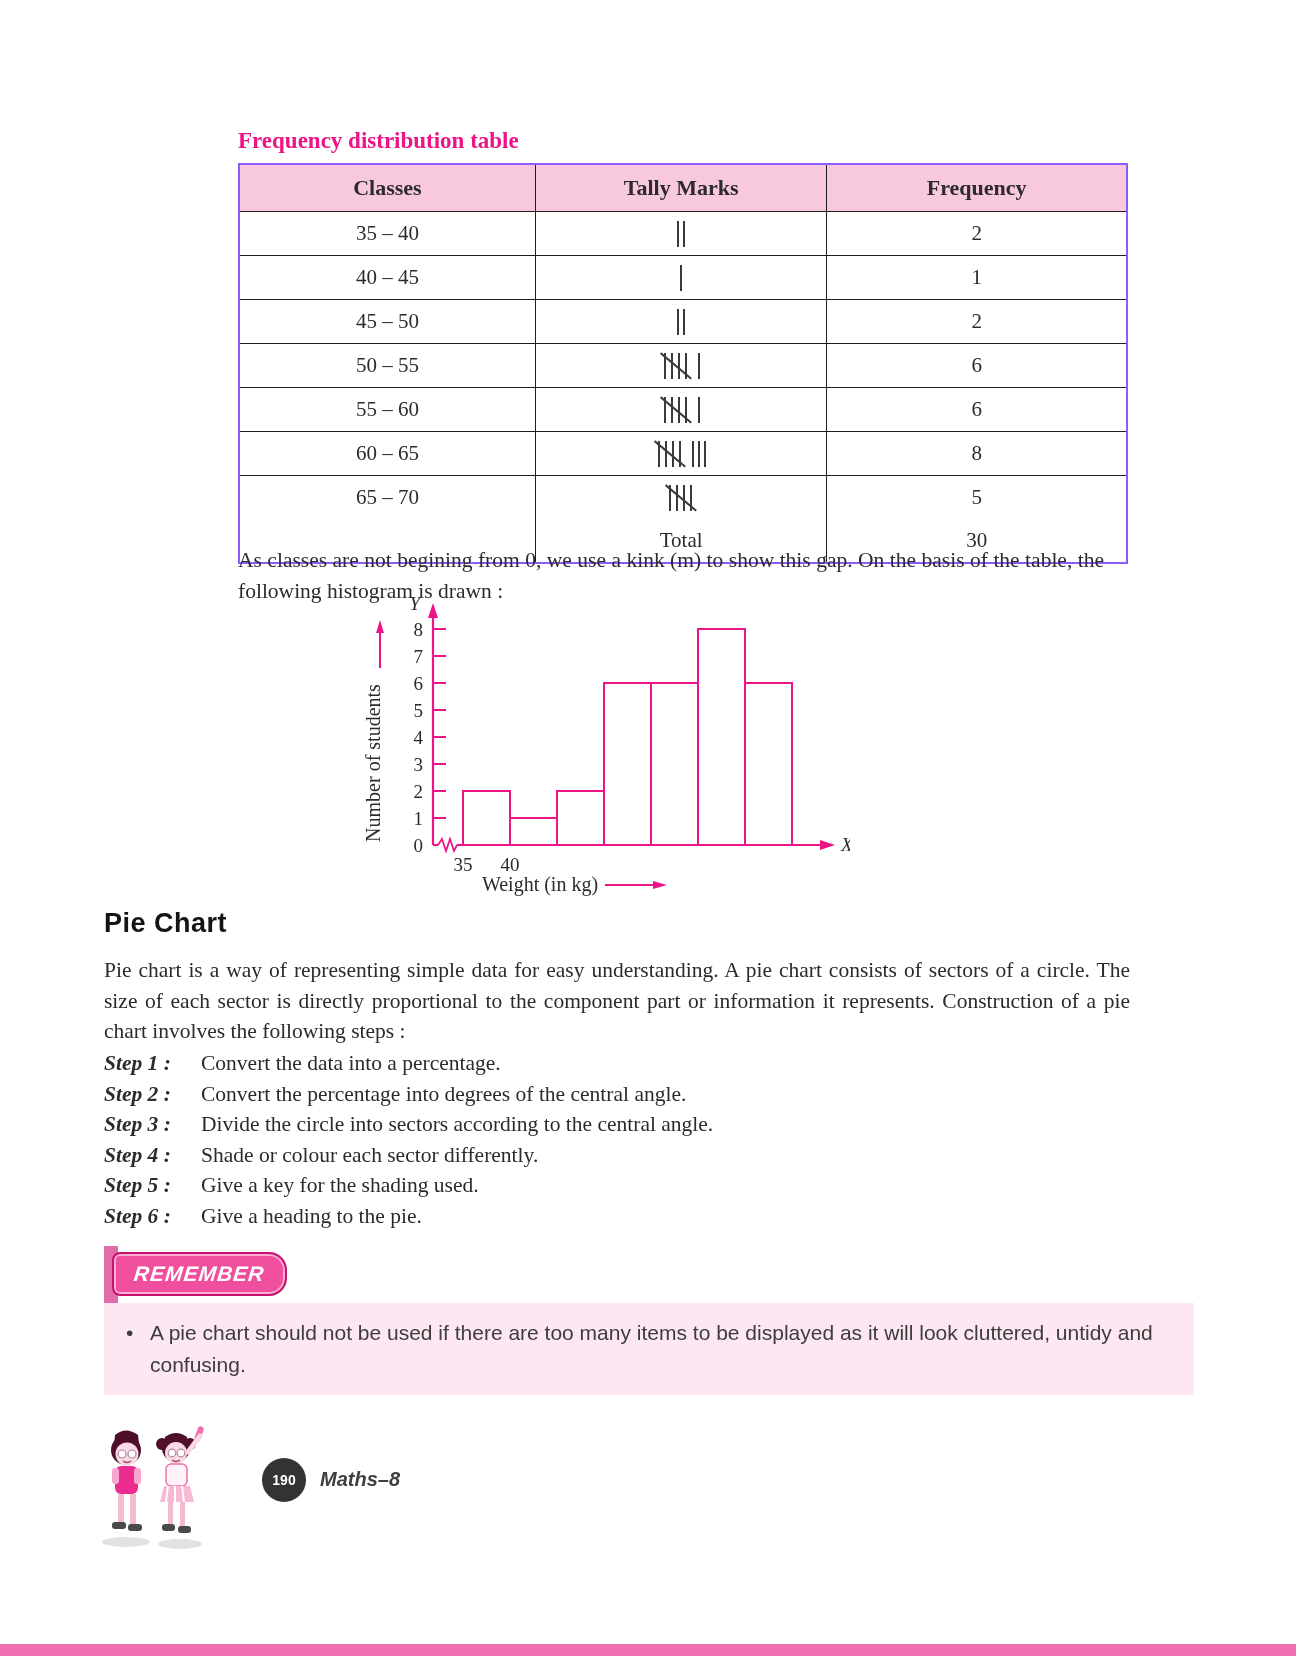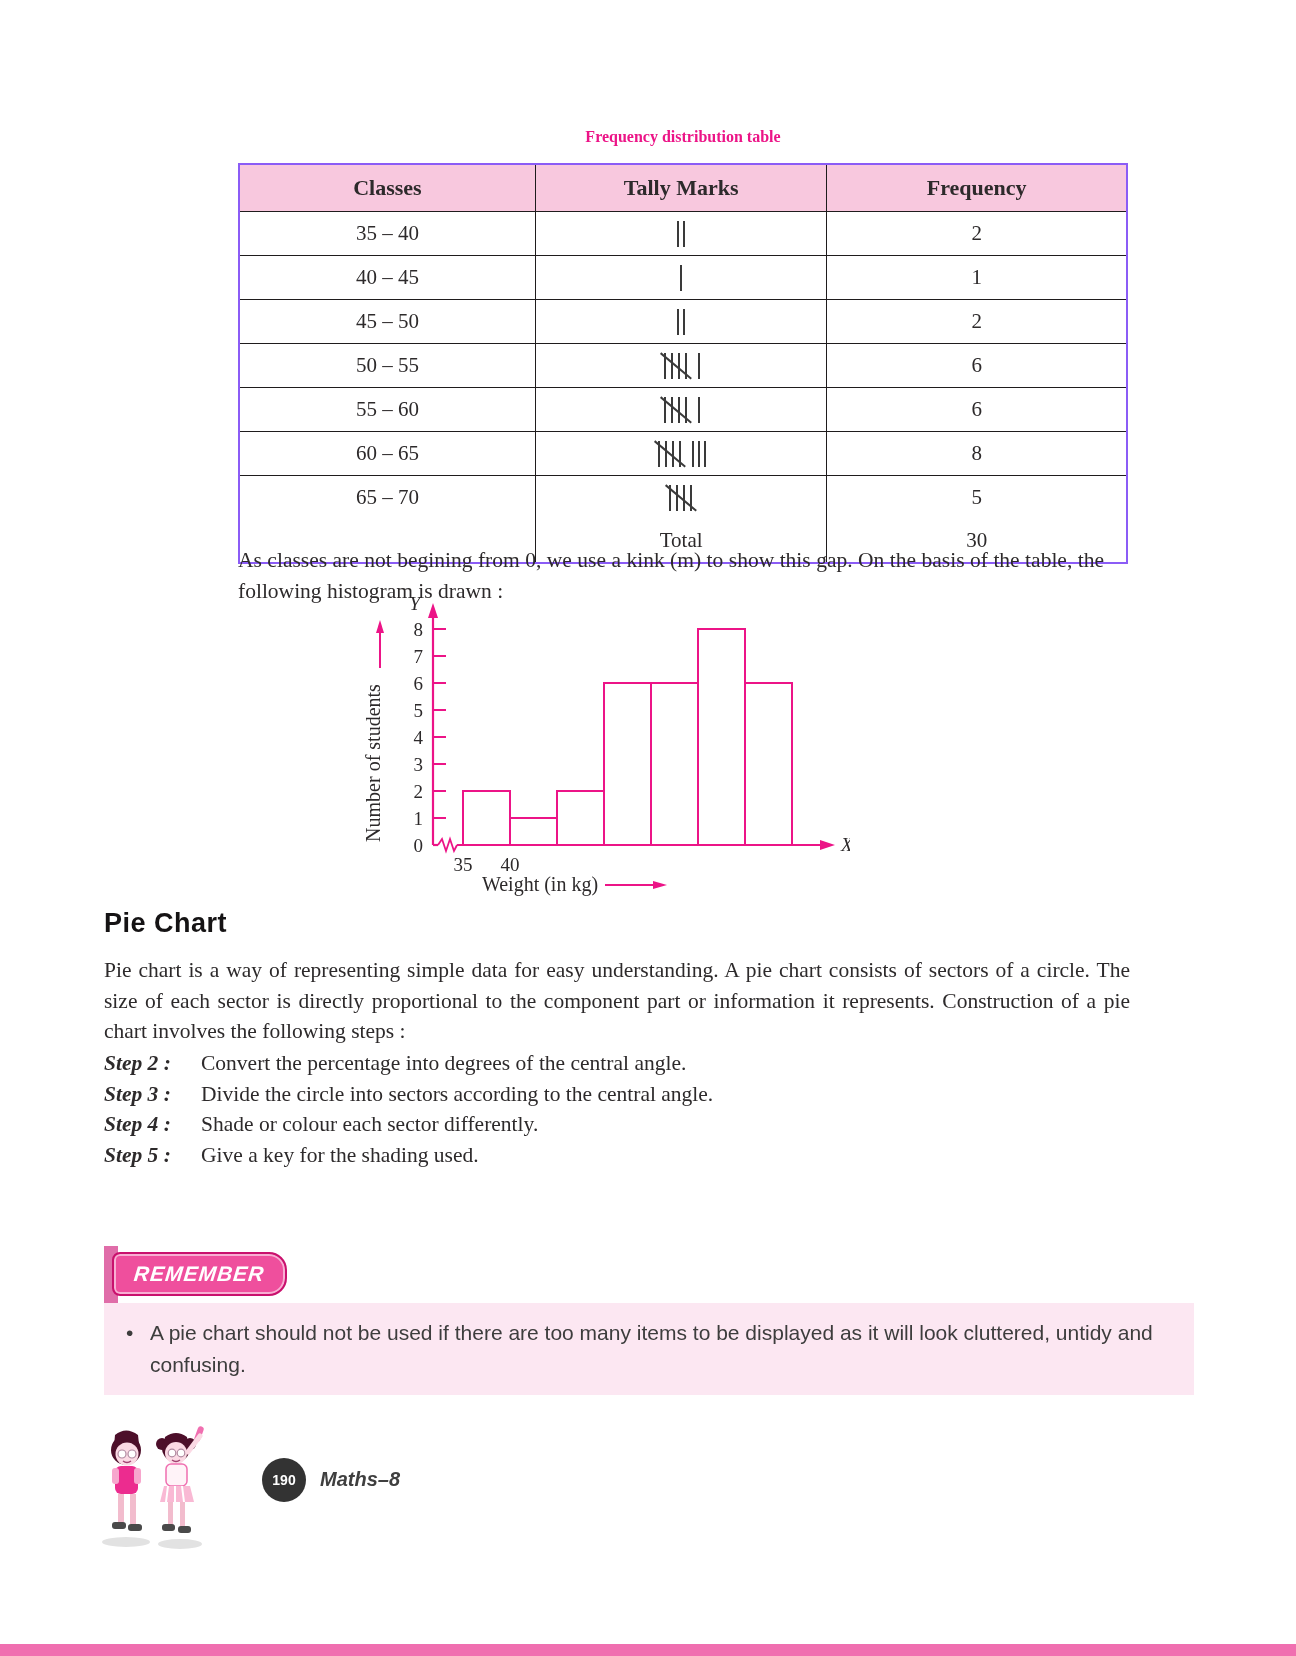--- a/index.html
+++ b/index.html
@@ -1,21 +1,21 @@
 <!DOCTYPE html>
 <html><head>
 <meta charset="utf-8">
 <style>
   html,body{margin:0;padding:0;background:#ffffff;}
   .page{position:relative;width:1296px;height:1656px;background:#ffffff;overflow:hidden;
         font-family:"Liberation Serif", serif;color:#2d2a2b;}
 
   
-  .freq-title{position:absolute;left:238px;top:128px;width:890px;text-align:center;
-        font-size:16px;font-weight:bold;color:#ec1487;}
+  .freq-title{position:absolute;left:238px;top:128px;width:890px;text-align:left;
+        font-size:23px;font-weight:bold;color:#ec1487;}
   .ftable{position:absolute;left:238px;top:163px;width:890px;border:2px solid #8b5cf6;
         box-sizing:border-box;background:#fff;}
   .trow{display:flex;border-bottom:1.5px solid #1f1c1d;}
   .trow:last-child{border-bottom:none;}
   .tcell{box-sizing:border-box;display:flex;align-items:center;justify-content:center;
         font-size:21px;height:43px;border-right:1.5px solid #1f1c1d;}
   .tcell.last{border-right:none;}
   .c1{width:33.4%;} .c2{width:32.9%;} .c3{width:33.7%;}
   .thead .tcell{background:#f8c8de;font-weight:bold;height:46px;font-size:22px;}
 
@@ -246,34 +246,42 @@
         <text x="190" y="303" text-anchor="middle" font-size="20" fill="#2d2a2b" font-family="&quot;Liberation Serif&quot;, serif">Weight (in kg)</text>
         <line x1="255" y1="297" x2="305" y2="297" stroke="#ec1487" stroke-width="2"></line>
         <polygon points="303,293 303,301 317,297" fill="#ec1487"></polygon>
       </svg>
   </div>
 
   <h2 class="pie-h">Pie Chart</h2>
   <p class="pie-p">Pie chart is a way of representing simple data for easy understanding. A pie chart consists of sectors of a circle. The size of each sector is directly proportional to the component part or information it represents. Construction of a pie chart involves the following steps :</p>
   <div class="steps" id="steps">
       <div class="step">
+        <span class="step-label">Step 1 :</span>
+        <span class="step-text">Convert the data into a percentage.</span>
+      </div>
+      <div class="step">
         <span class="step-label">Step 2 :</span>
         <span class="step-text">Convert the percentage into degrees of the central angle.</span>
       </div>
       <div class="step">
         <span class="step-label">Step 3 :</span>
         <span class="step-text">Divide the circle into sectors according to the central angle.</span>
       </div>
       <div class="step">
         <span class="step-label">Step 4 :</span>
         <span class="step-text">Shade or colour each sector differently.</span>
       </div>
       <div class="step">
         <span class="step-label">Step 5 :</span>
         <span class="step-text">Give a key for the shading used.</span>
+      </div>
+      <div class="step">
+        <span class="step-label">Step 6 :</span>
+        <span class="step-text">Give a heading to the pie.</span>
       </div>
     </div>
 
   <div class="rem-wrap">
     <div class="rem-tab"></div>
     <div class="rem-badge">
       <span>REMEMBER</span>
     </div>
   </div>
 

